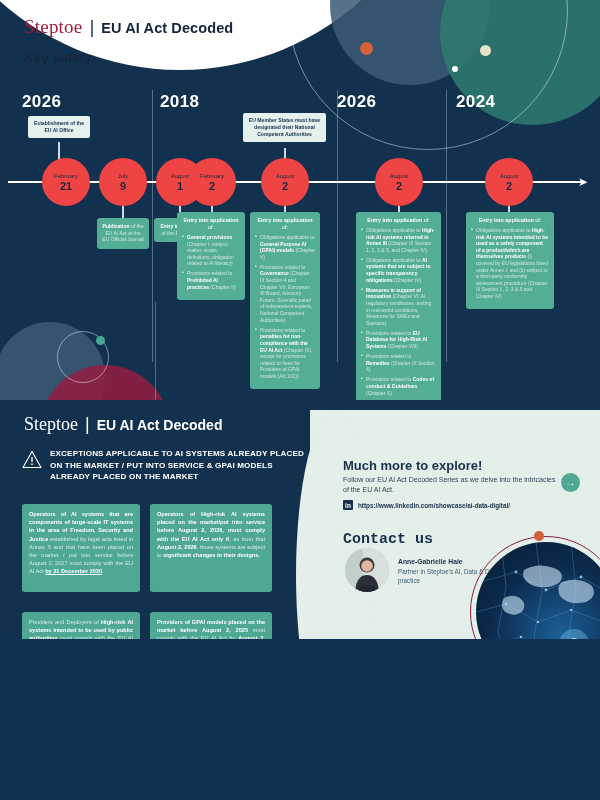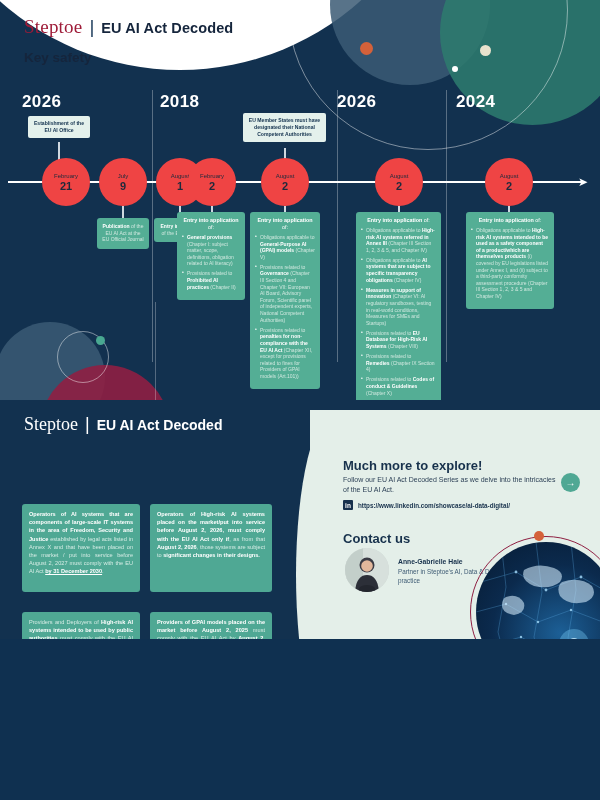--- a/index.html
+++ b/index.html
@@ -90,21 +90,21 @@
 
   .explore-title { position:absolute; left:343px; top:58px; font-size:13px; font-weight:bold; color:#17314c; }
   .explore-body { position:absolute; left:343px; top:75px; width:215px; font-size:7px; line-height:10px; color:#2b3f55; }
   .arrow-btn { position:absolute; left:561px; top:73px; width:19px; height:19px; border-radius:50%;
                background:#4fa894; color:#fff; display:flex; align-items:center; justify-content:center; font-size:10px; }
   .linkrow { position:absolute; left:343px; top:100px; display:flex; align-items:center; gap:5px; }
   .li-ico { width:10px; height:10px; background:#17314c; color:#fff; font-size:6.5px; font-weight:bold;
             display:flex; align-items:center; justify-content:center; border-radius:1px; }
   .link-url { font-size:6.3px; color:#17314c; font-weight:bold; }
 
-  .contact-title { position:absolute; left:343px; top:131px; font-size:13px; font-weight:bold; color:#17314c; }
+  .contact-title { position:absolute; left:343px; top:131px; font-size:15px; font-weight:bold; color:#17314c;font-family:Liberation Mono, monospace; }
   .avatar { position:absolute; left:345px; top:148px; width:44px; height:44px; border-radius:50%;
             overflow:hidden; background:#cbd6d2; }
   .c-name { position:absolute; left:398px; top:158px; font-size:6.8px; font-weight:bold; color:#17314c; }
   .c-role { position:absolute; left:398px; top:168px; width:115px; font-size:6.3px; line-height:8.5px; color:#3e5b74; }
 
   .globe-wrap { position:absolute; left:470px; top:136px; width:160px; height:160px; }
   .globe-ring { position:absolute; left:0; top:0; width:152px; height:152px; border-radius:50%; border:1.5px solid #8f1f42; }
   .globe { position:absolute; left:6px; top:6px; width:140px; height:140px; border-radius:50%;
            background:radial-gradient(circle at 60% 65%, #1c5f96 0%, #0b2a4d 55%, #061a31 100%); overflow:hidden; }
   .globe-dot { position:absolute; left:64px; top:-5px; width:10px; height:10px; border-radius:50%; background:#d4613a; }
@@ -303,20 +303,30 @@
   <div class="bottom-panel">
     <div class="bp-rect"></div>
     <div class="bp-oval"></div>
 
     <div class="brand2">
       <span class="s">Steptoe</span>
       <span class="bar">|</span>
       <span class="t">EU AI Act Decoded</span>
     </div>
 
+    <div class="warnrow">
+      <span class="warn-ico">
+        <svg width="20" height="19" viewBox="0 0 20 19">
+          <path d="M10 1.5 L19 17.5 L1 17.5 Z" fill="none" stroke="#ffffff" stroke-width="1.1" stroke-linejoin="round"></path>
+          <rect x="9.3" y="7" width="1.4" height="5" fill="#ffffff"></rect>
+          <circle cx="10" cy="14.2" r="0.85" fill="#ffffff"></circle>
+        </svg>
+      </span>
+      <span class="warn-txt">EXCEPTIONS APPLICABLE TO AI SYSTEMS ALREADY PLACED ON THE MARKET / PUT INTO SERVICE &amp; GPAI MODELS ALREADY PLACED ON THE MARKET</span>
+    </div>
 
     <div class="ebox" style="left:22px; top:104px; width:118px; height:88px;">
       <b>Operators of AI systems</b><b> that are components of large-scale IT systems in the area of Freedom, Security and Justice </b><span class="dim">established by legal acts listed in Annex X and that have been placed on the market / put into service before August 2, 2027 must comply with the EU AI Act </span><b><u>by 31 December 2030</u></b><span>.</span>
     </div>
 
     <div class="ebox" style="left:150px; top:104px; width:122px; height:88px;">
       <b>Operators of High-risk AI systems placed on the market/put into service before August 2, 2026, must comply with the EU AI Act only if</b><span class="dim">, as from that </span><b>August 2, 2026</b><span class="dim">, those systems are subject to </span><b>significant changes in their designs.</b>
     </div>
 
     <div class="ebox" style="left:22px; top:212px; width:118px; height:52px;">

